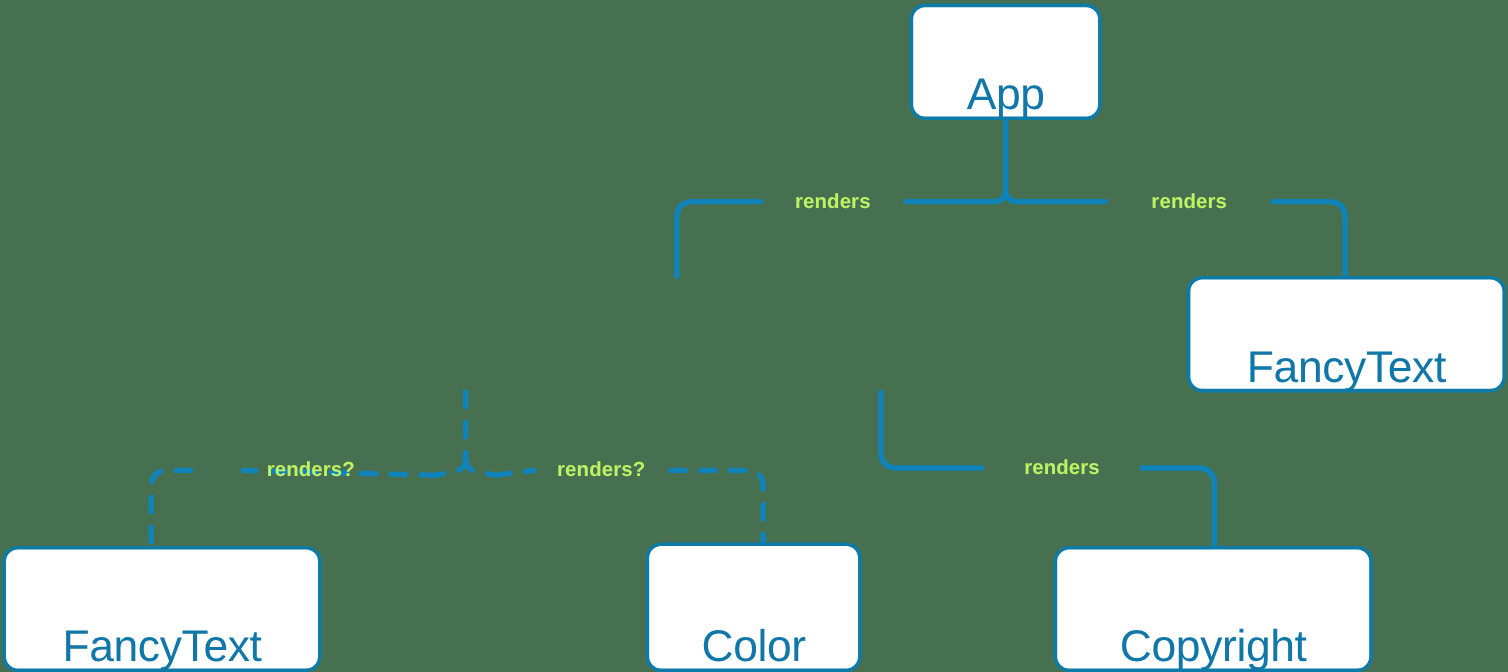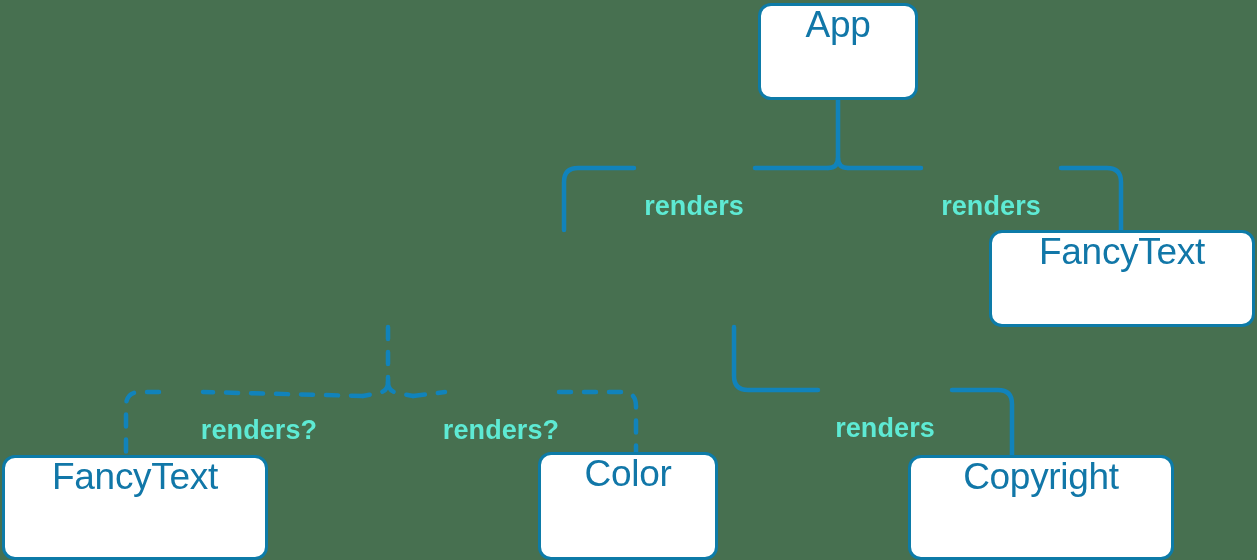--- a/index.html
+++ b/index.html
@@ -23,44 +23,43 @@
     height: 560px;
     pointer-events: none;
   }
   .node {
     position: absolute;
     box-sizing: border-box;
     background: #FFFFFF;
     border: 3px solid #0d7ba8;
     border-radius: 13px;
     display: flex;
-    align-items: flex-start;
+    align-items: flex-end;
     justify-content: center;
     color: #1177a8;
     font-size: 37px;
     font-weight: 400;
     letter-spacing: -0.3px;
     white-space: nowrap;
     z-index: 2;
   }
   .node-label {
     display: block;
     line-height: 1;
   }
   .edge-label {
     position: absolute;
-    color: #5eead4;
-    font-size: 27px;
+    color: #bef264;
+    font-size: 17px;
     font-weight: 600;
     letter-spacing: 0.1px;
     white-space: nowrap;
     z-index: 3;
     transform: translate(-50%, -50%);
     background: transparent;
-    margin-top: 38px;
   }
 </style>
 </head>
 <body>
 
 <div id="canvas">
 
   <svg id="edges" viewBox="0 0 1257 560" width="1257" height="560" xmlns="http://www.w3.org/2000/svg">
 
     <path d="M 838,100 L 838,158 Q 838,168 828,168" fill="none" stroke="#1183bb" stroke-width="4.5" stroke-linecap="round"></path>
@@ -97,21 +96,21 @@
   </div>
 
   <div class="node" style="left:2px; top:455px; width:266px; height:105px;">
     <span class="node-label">FancyText</span>
   </div>
 
   <div class="node" style="left:538px; top:452px; width:180px; height:108px;">
     <span class="node-label">Color</span>
   </div>
 
-  <div class="node" style="left:908px; top:455px; width:266px; height:105px;">
+  <div class="node" style="left:878px; top:455px; width:266px; height:105px;">
     <span class="node-label">Copyright</span>
   </div>
 
   <div class="edge-label" style="left:694px; top:168px;">renders</div>
 
   <div class="edge-label" style="left:991px; top:168px;">renders</div>
 
   <div class="edge-label" style="left:259px; top:392px;">renders?</div>
 
   <div class="edge-label" style="left:501px; top:392px;">renders?</div>

